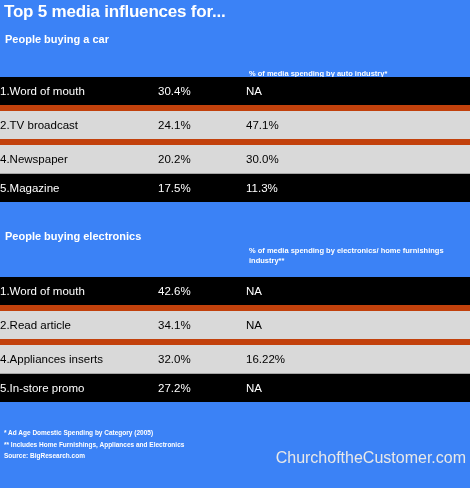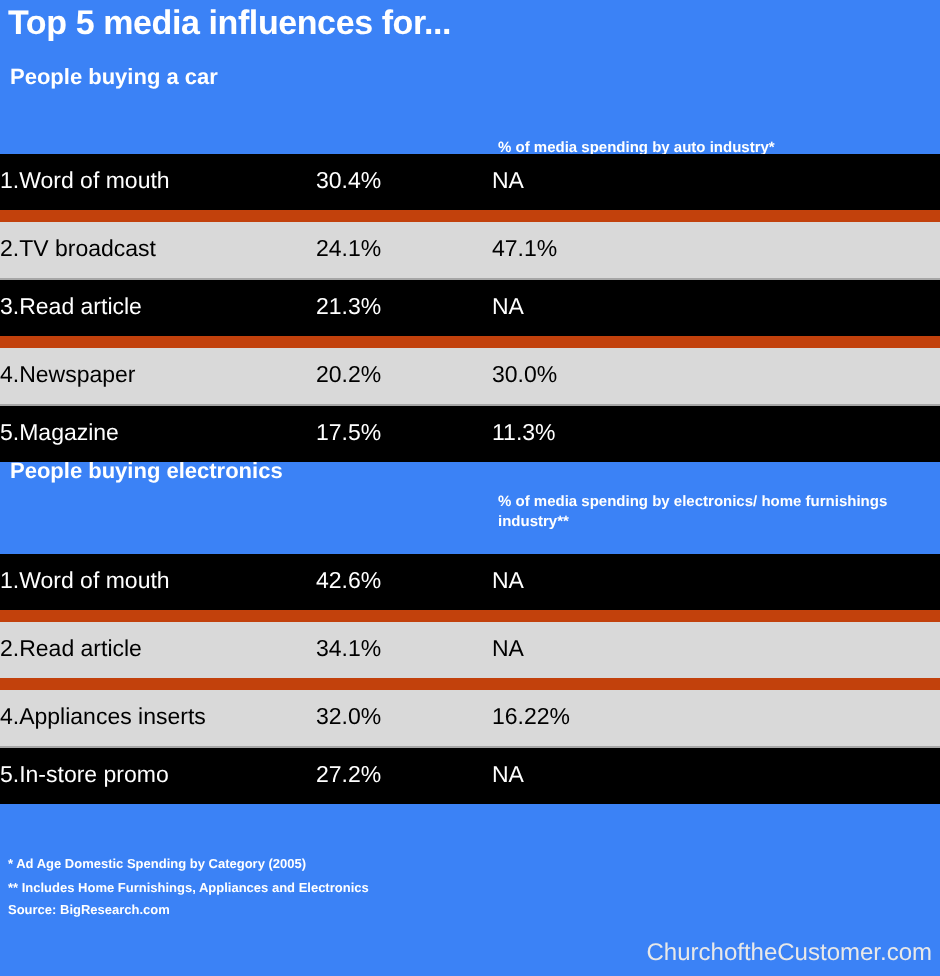--- a/index.html
+++ b/index.html
@@ -97,22 +97,22 @@
     top: 427px;
     font-size: 6.5px;
     line-height: 11.5px;
     color: #ffffff;
     font-weight: bold;
   }
   .footnotes div { white-space: nowrap; }
   .watermark {
     position: absolute;
     right: 4px;
-    bottom: 5px;
-    font-size: 12px;
+    bottom: 21px;
+    font-size: 16px;
     color: #e8e8e8;
     white-space: nowrap;
   }
 </style>
 </head>
 <body>
 
 <div class="slide">
 
   <div class="title">Top 5 media influences for...</div>
@@ -125,25 +125,20 @@
       <tbody>
           <tr class="row-dark">
         <td class="c-rank"><span class="rank-num">1.</span><span>Word of mouth</span></td>
         <td class="c-pct">30.4%</td>
         <td class="c-ind">NA</td>
       </tr>
       <tr class="row-light">
         <td class="c-rank"><span class="rank-num">2.</span><span>TV broadcast</span></td>
         <td class="c-pct">24.1%</td>
         <td class="c-ind">47.1%</td>
-      </tr>
-      <tr class="row-dark">
-        <td class="c-rank"><span class="rank-num">3.</span><span>Read article</span></td>
-        <td class="c-pct">21.3%</td>
-        <td class="c-ind">NA</td>
       </tr>
       <tr class="row-light">
         <td class="c-rank"><span class="rank-num">4.</span><span>Newspaper</span></td>
         <td class="c-pct">20.2%</td>
         <td class="c-ind">30.0%</td>
       </tr>
       <tr class="row-dark">
         <td class="c-rank"><span class="rank-num">5.</span><span>Magazine</span></td>
         <td class="c-pct">17.5%</td>
         <td class="c-ind">11.3%</td>

